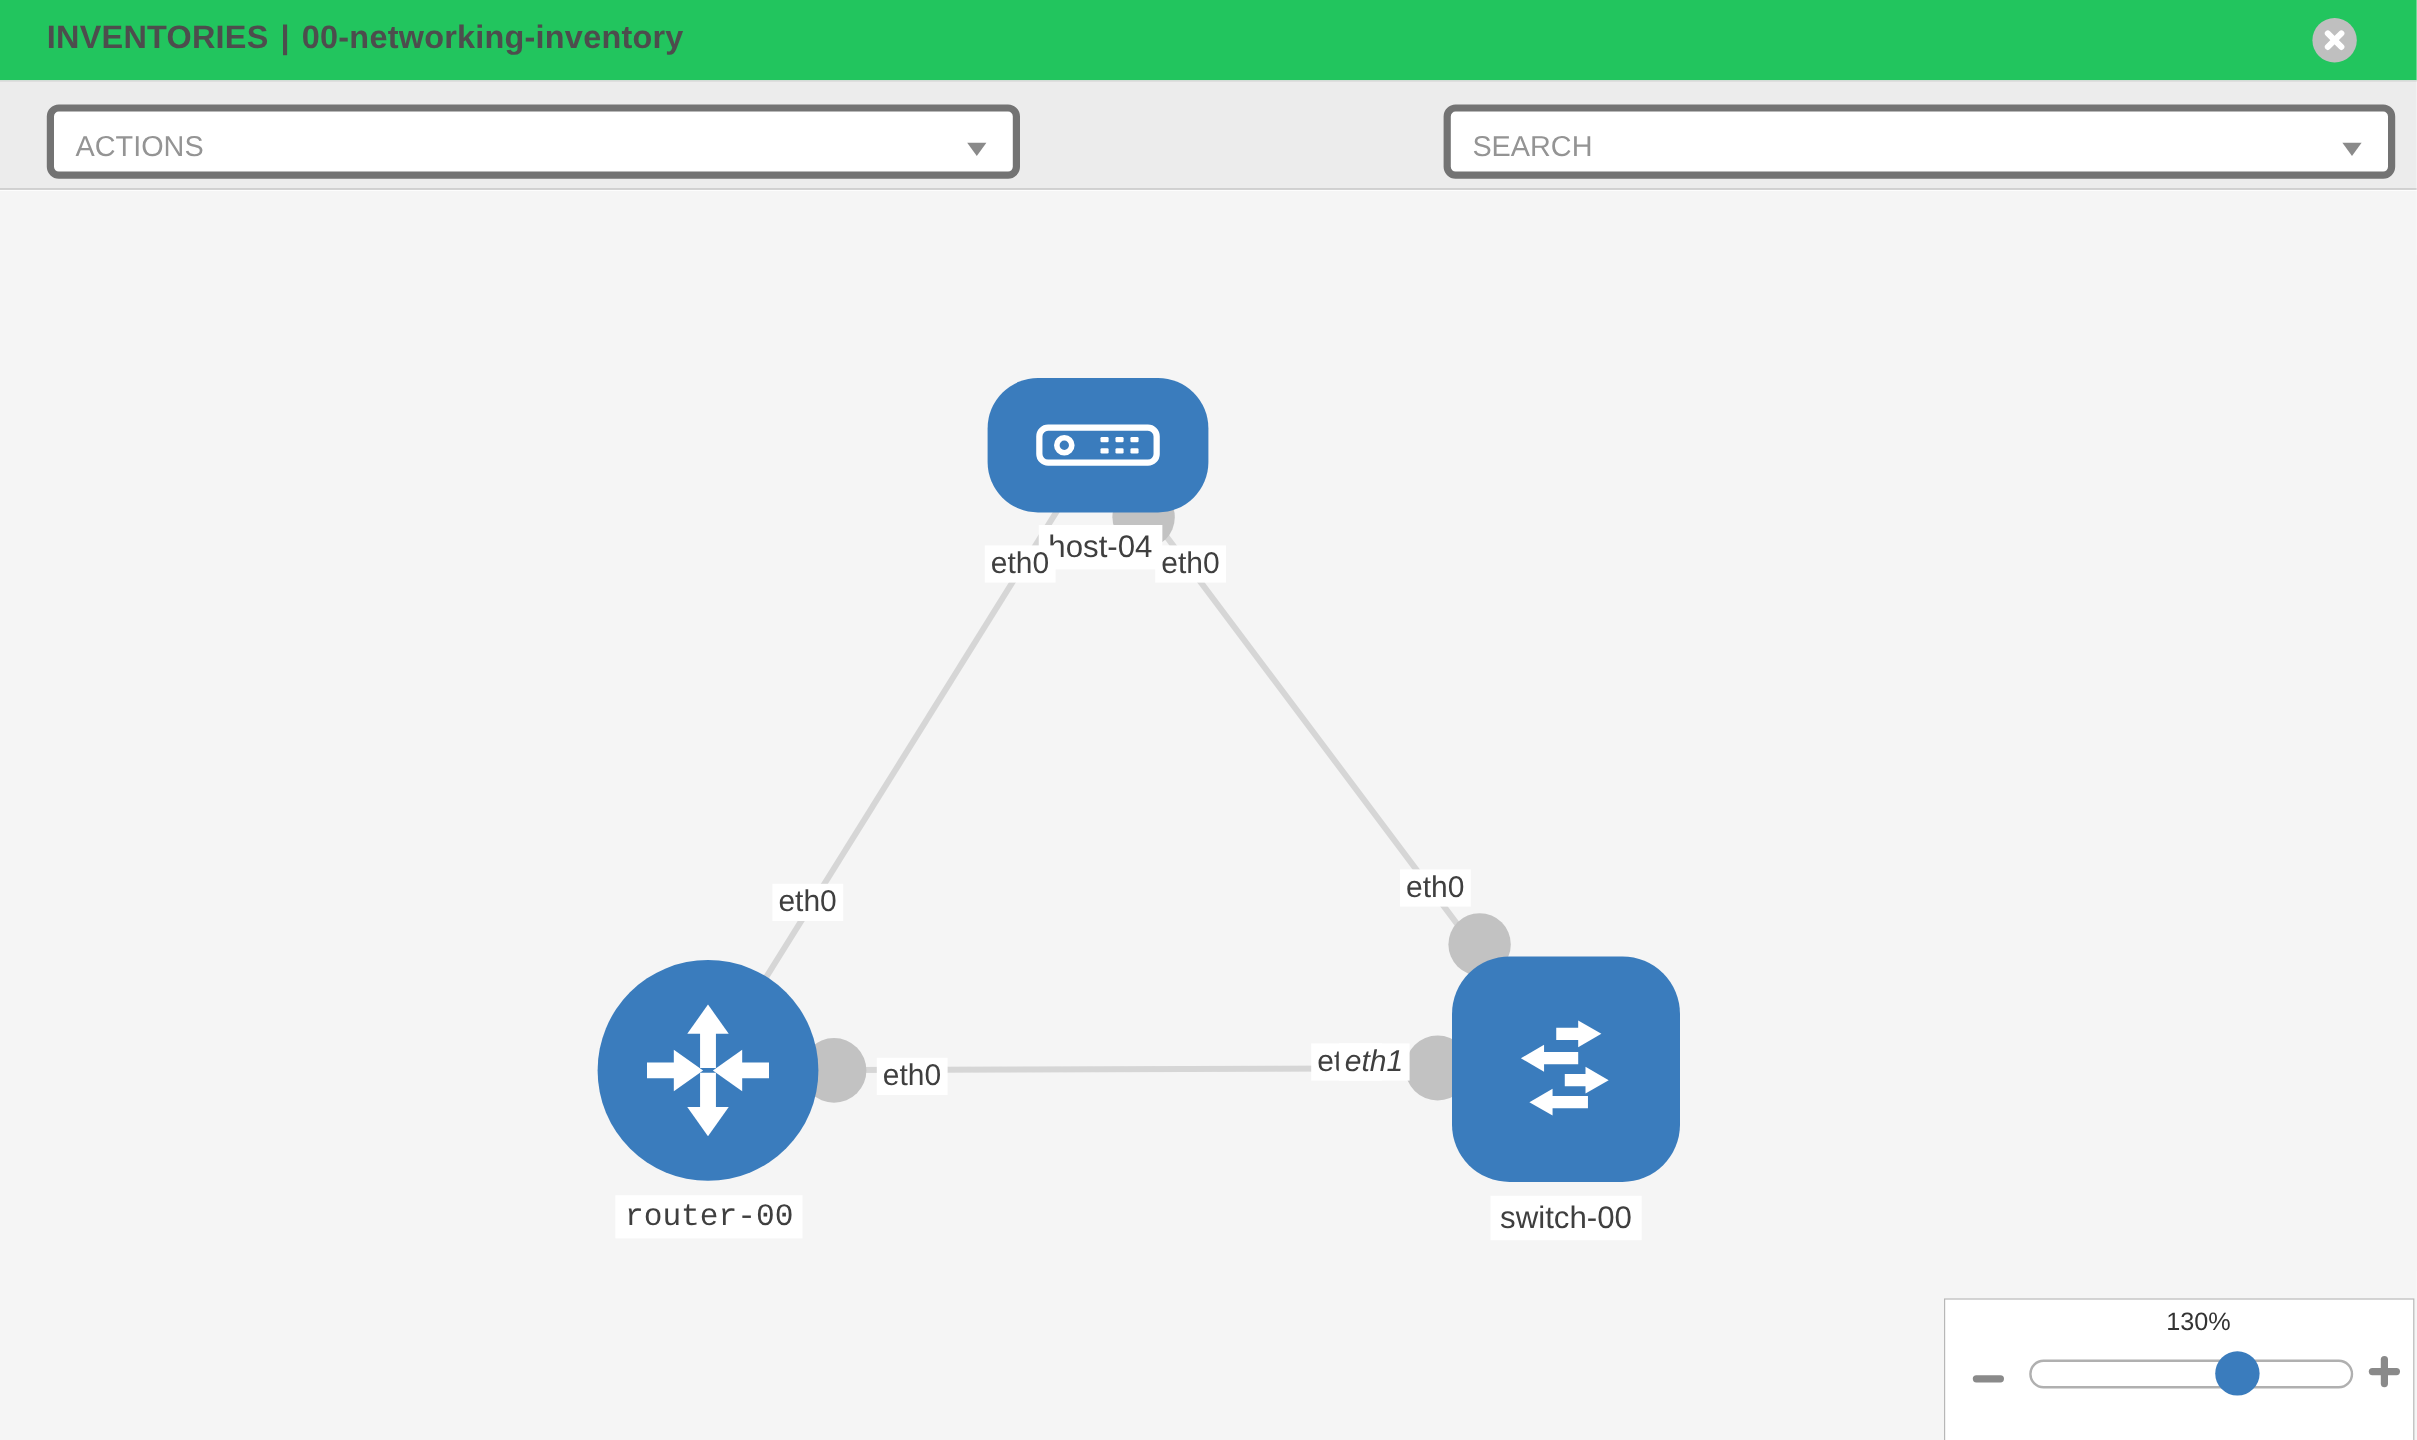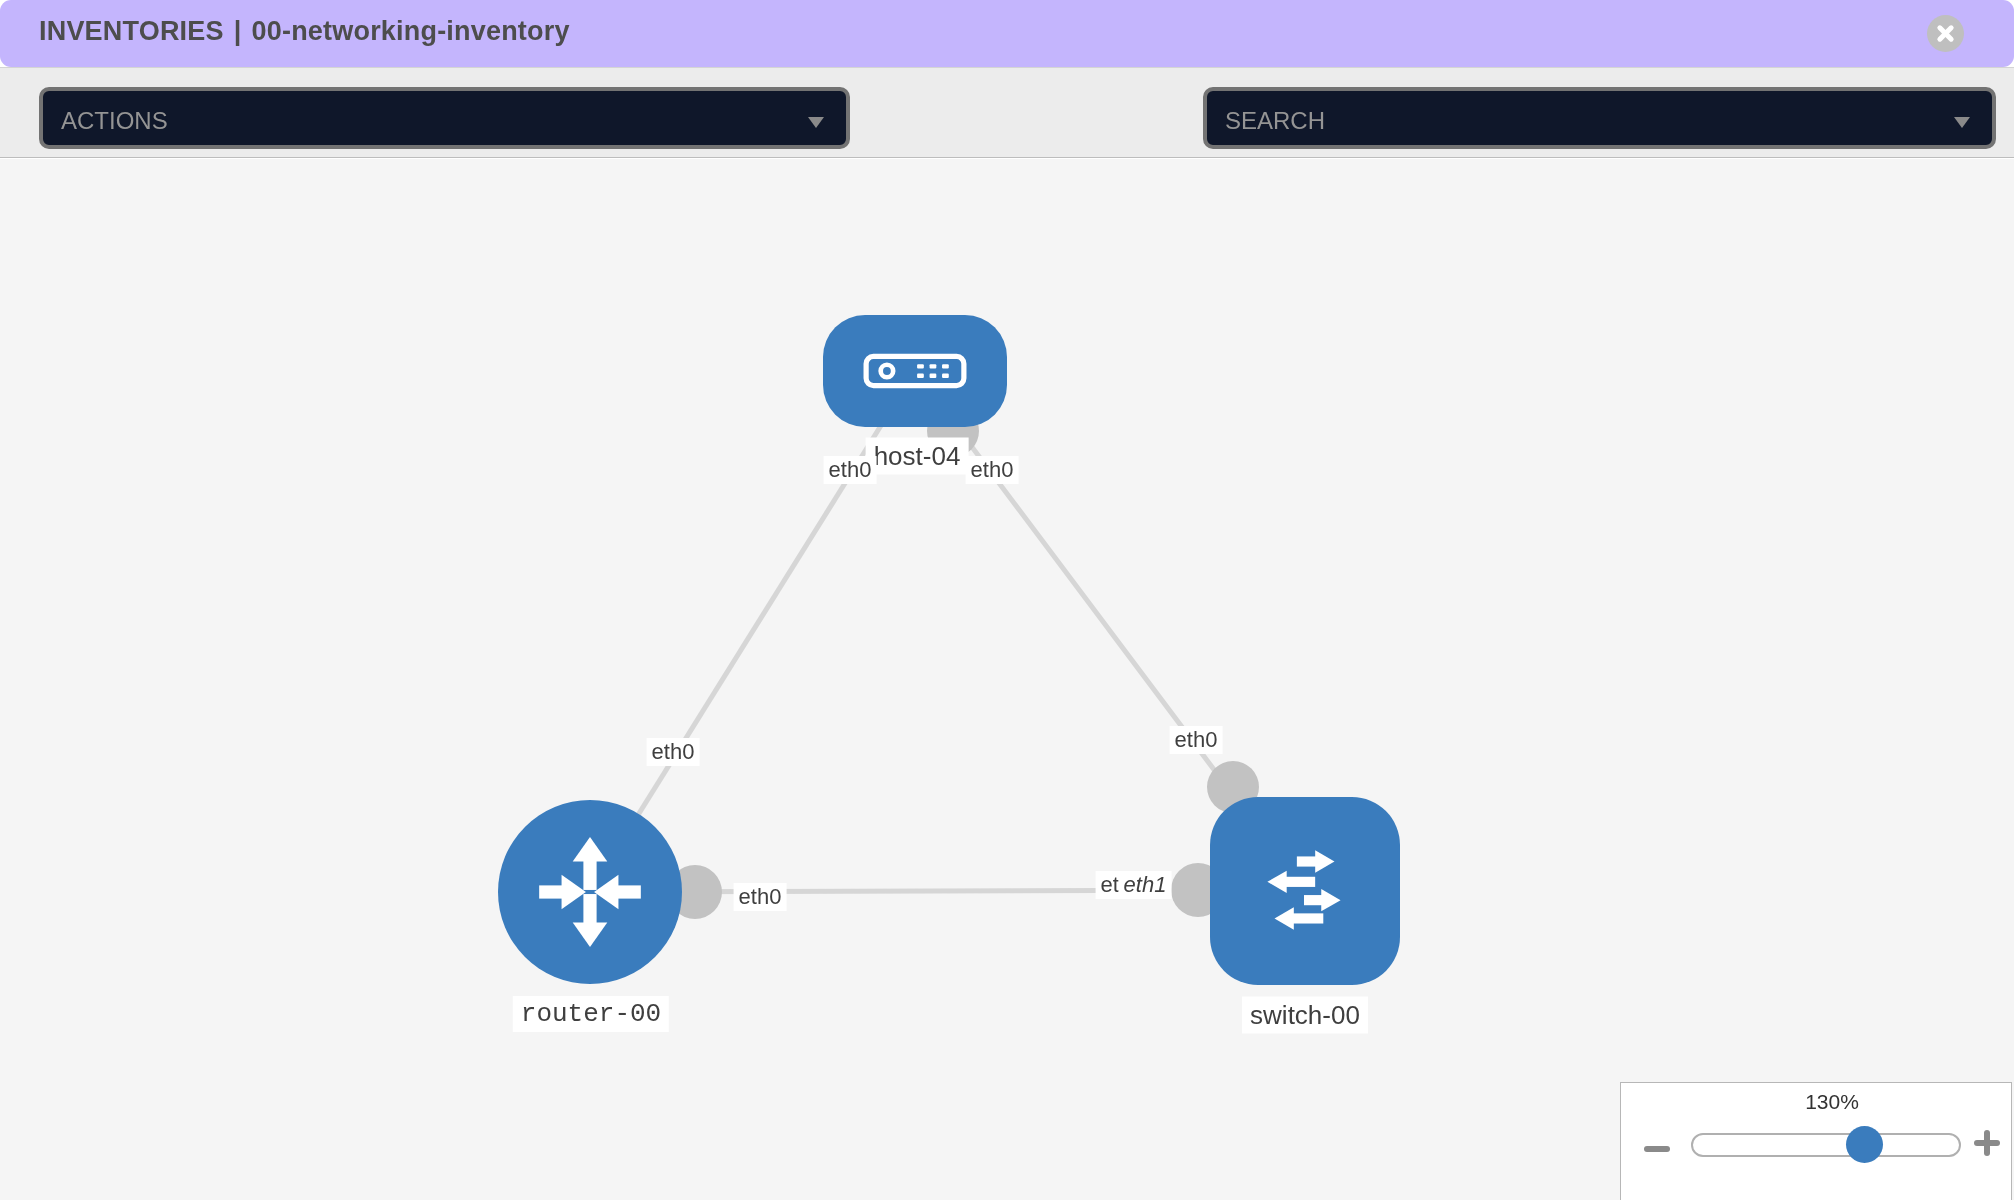--- a/index.html
+++ b/index.html
@@ -3,21 +3,21 @@
 <meta charset="utf-8">
 <style>
   * { margin:0; padding:0; box-sizing:border-box; }
   html,body { width:2014px; height:1200px; overflow:hidden; }
   body {
     font-family:"Liberation Sans", sans-serif;
     background:#ffffff; position:relative;
   }
 
   
-  .header { position:absolute; left:0; top:0; width:2014px; height:67px; background:#c4b5fd;border-radius:11px; }
+  .header { position:absolute; left:0; top:0; width:2014px; height:67px; background:#22c55e; }
   .page-title {
     position:absolute; left:39px; top:16px;
     font-size:27px; font-weight:bold; color:#4d4d4d; letter-spacing:.2px;
   }
   .page-title .sep { margin:0 10px; }
   .close-btn {
     position:absolute; left:1927px; top:15px; width:37px; height:37px;
     background:#bfbfbf; border-radius:50%; cursor:pointer;
   }
   .close-btn .bar {
@@ -26,22 +26,22 @@
   }
   .close-btn .bar.b1 { transform:rotate(45deg); }
   .close-btn .bar.b2 { transform:rotate(-45deg); }
 
   
   .toolbar {
     position:absolute; left:0; top:67px; width:2014px; height:91px;
     background:#ececec; border-top:1px solid #d4d4d4; border-bottom:1px solid #bdbdbd;
   }
   .dd {
-    position:absolute; top:19px; height:62px; background:#0f172a;
-    border:4px solid #737373; border-radius:10px; cursor:pointer;
+    position:absolute; top:19px; height:62px; background:#ffffff;
+    border:6px solid #737373; border-radius:10px; cursor:pointer;
   }
   .dd .dd-label {
     position:absolute; left:18px; top:0; line-height:60px;
     font-size:24px; color:#949494;
   }
   .caret {
     position:absolute; right:22px; top:26px; width:0; height:0;
     border-left:8px solid transparent; border-right:8px solid transparent;
     border-top:11px solid #8a8a8a;
   }
@@ -58,21 +58,21 @@
   .node { position:absolute; background:#3a7cbd; display:flex; align-items:center; justify-content:center; cursor:pointer; }
   .node-host   { left:823px; top:156px; width:184px; height:112px; border-radius:42px; }
   .node-router { left:498px; top:641px; width:184px; height:184px; border-radius:50%; }
   .node-switch { left:1210px; top:638px; width:190px; height:188px; border-radius:48px; }
 
   .chip {
     position:absolute; transform:translate(-50%,-50%);
     background:#ffffff; color:#3f3f3f; white-space:nowrap;
   }
   .chip-name { font-size:26px; padding:3px 8px; }
-  .chip-eth  { font-size:22px; padding:1px 5px; }
+  .chip-eth  { font-size:25px; padding:1px 5px; }
 
   
   .zoom-panel {
     position:absolute; left:1620px; top:1082px; width:392px; height:130px;
     background:#ffffff; border:1px solid #b7b7b7;
   }
   .zoom-level { position:absolute; left:16px; top:7px; width:100%; text-align:center;
     font-size:21px; color:#333333; }
   .zoom-minus { position:absolute; left:22px; top:52px; width:28px; height:28px; cursor:pointer; }
   .zoom-minus .bar { position:absolute; left:1px; top:11px; width:26px; height:6px; background:#8a8a8a; border-radius:3px; }

